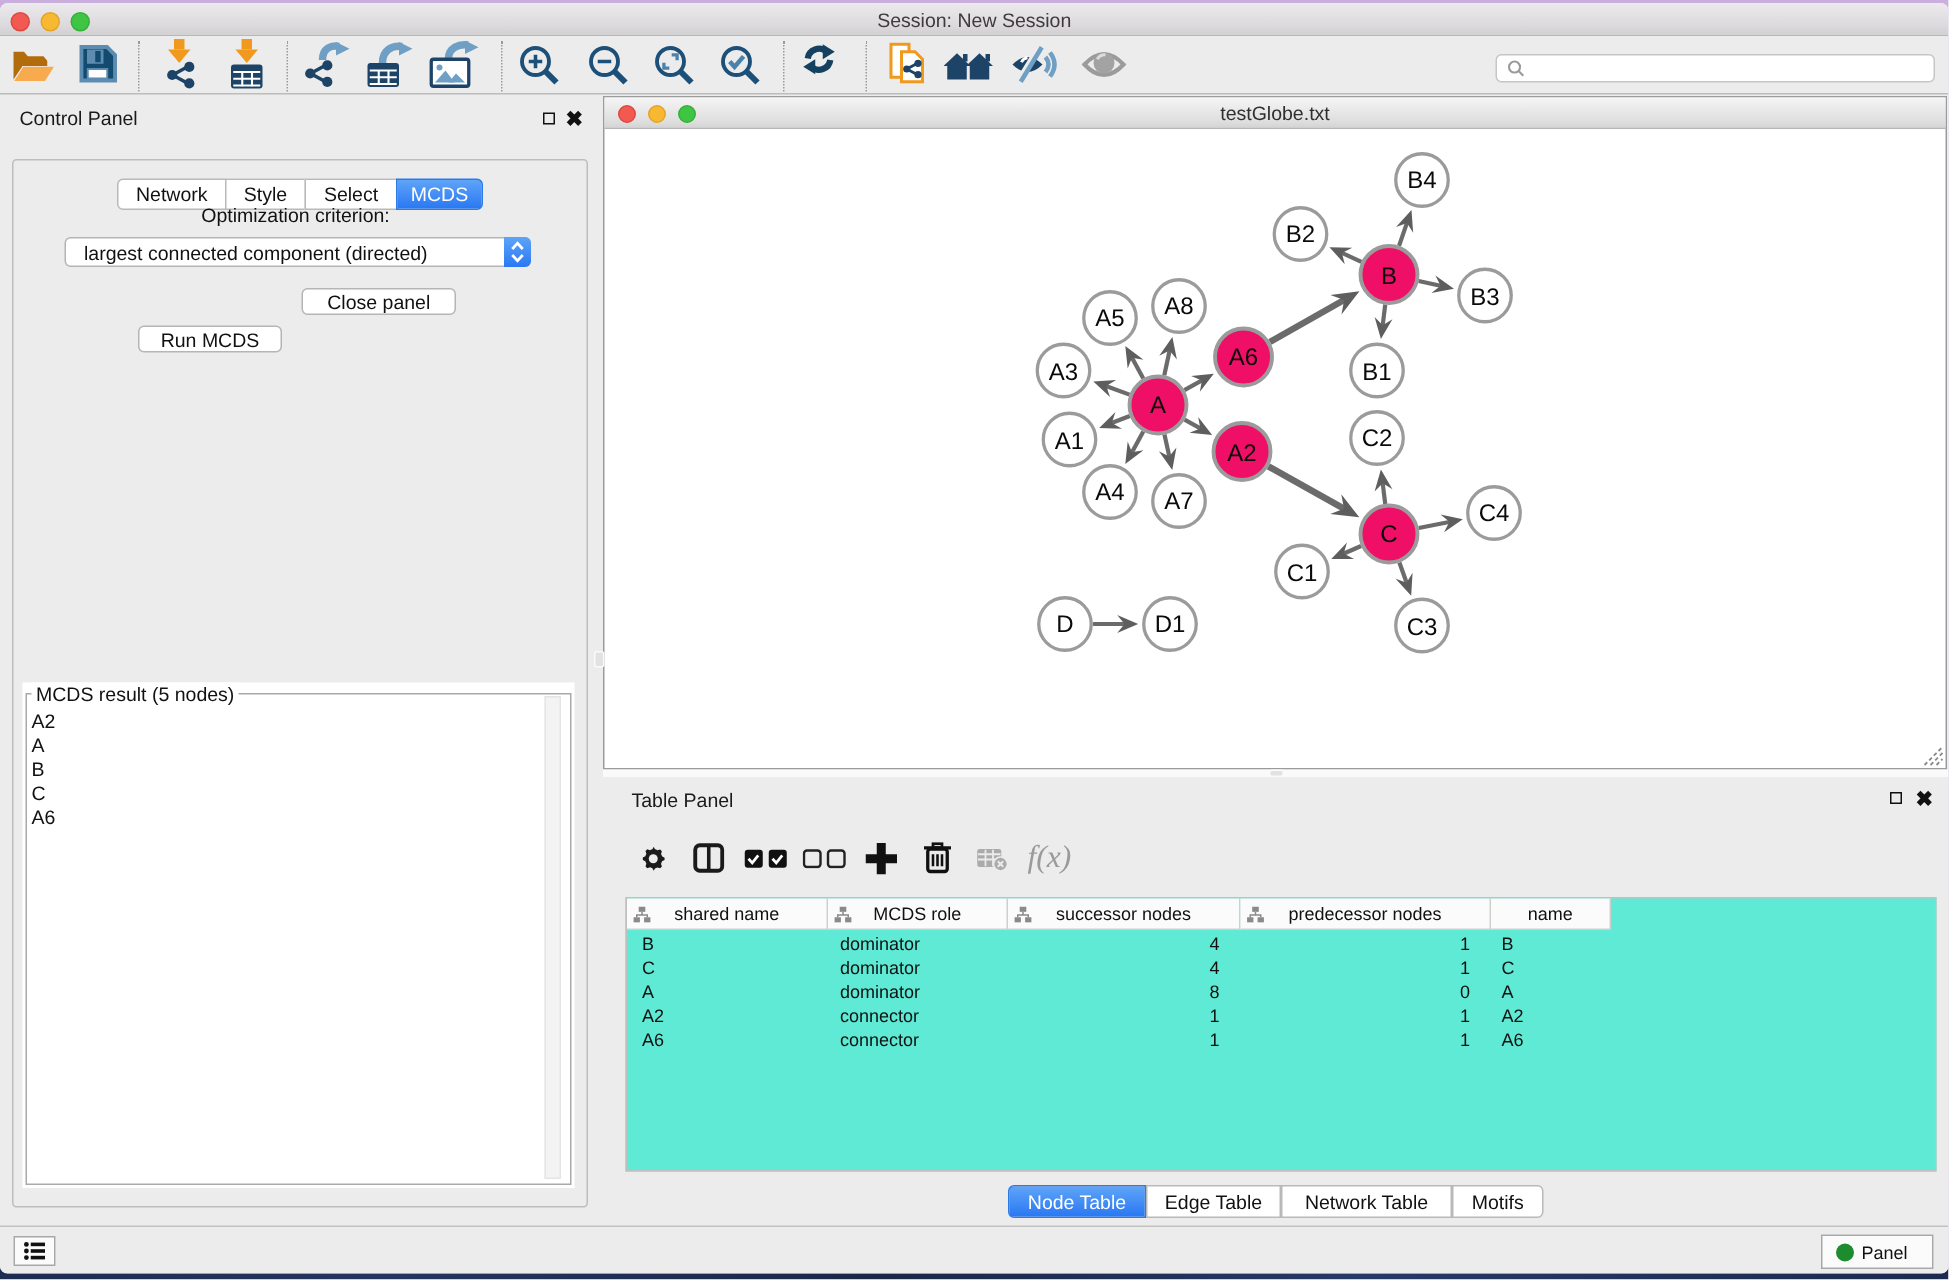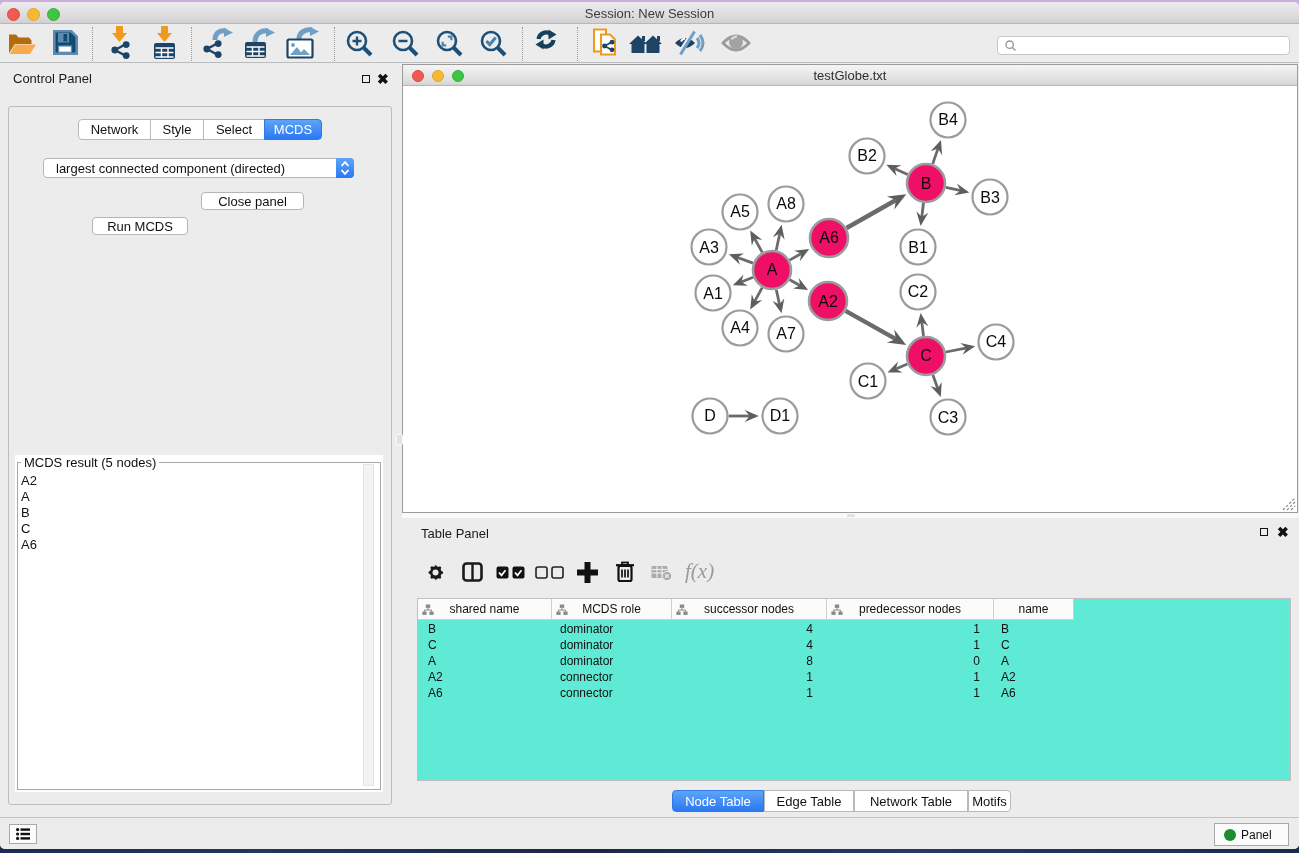--- a/index.html
+++ b/index.html
@@ -222,20 +222,21 @@
       <div id="cpanel">
         <div id="cptitle">Control Panel</div>
         <div class="floaticon" style="left:362px;top:11px;"></div>
         <div class="closeicon" style="left:377px;top:7px;">✖</div>
         <div id="cpbox"></div>
         <div class="tabseg" style="left:78px;top:31px;width:73px;border-radius:4px 0 0 4px;">Network</div>
         <div class="tabseg" style="left:150px;top:31px;width:54px;">Style</div>
         <div class="tabseg" style="left:203px;top:31px;width:62px;">Select</div>
         <div class="tabseg" style="left:264px;top:31px;width:58px;border-radius:0 4px 4px 0;border-color:#2e7ae5;
              background:linear-gradient(#5ea4f8,#2a78f3);color:#fff;">MCDS</div>
+        <div style="position:absolute;left:0;top:72px;width:394px;text-align:center;font-size:13px;color:#111;">Optimization criterion:</div>
         <div style="position:absolute;left:43px;top:94px;width:311px;height:20px;background:#fff;border:1px solid #b5b5b5;border-radius:4px;">
           <div style="position:absolute;left:12px;top:2px;font-size:13px;color:#111;">largest connected component (directed)</div>
           <div style="position:absolute;right:-1px;top:-1px;width:18px;height:20px;border-radius:0 4px 4px 0;
                background:linear-gradient(#5ea4f8,#2a78f3);">
             <svg width="18" height="20" viewBox="0 0 18 20">
                 <path d="M5.5,8 L9,4.2 L12.5,8" stroke="#fff" stroke-width="1.8" fill="none"></path>
             <path d="M5.5,12 L9,15.8 L12.5,12" stroke="#fff" stroke-width="1.8" fill="none"></path>
               </svg>
           </div>
         </div>
@@ -465,21 +466,21 @@
               <span style="position:absolute;left:10px">A6</span>
               <span style="position:absolute;left:142px">connector</span>
               <span style="position:absolute;left:254px;width:141px;text-align:right">1</span>
               <span style="position:absolute;left:409px;width:153px;text-align:right">1</span>
               <span style="position:absolute;left:583px">A6</span>
             </div>
           </div>
         <div class="btabseg" style="left:270px;top:273px;width:92px;border-radius:4px 0 0 4px;background:linear-gradient(#5ea4f8,#2a78f3);color:#fff;border-color:#2e7ae5;">Node Table</div>
 <div class="btabseg" style="left:362px;top:273px;width:90px;">Edge Table</div>
 <div class="btabseg" style="left:452px;top:273px;width:114px;">Network Table</div>
-<div class="btabseg" style="left:566px;top:273px;width:43px;border-radius:0 4px 4px 0;text-align:center;">Motifs</div>
+<div class="btabseg" style="left:566px;top:273px;width:61px;border-radius:0 4px 4px 0;text-align:center;">Motifs</div>
       </div>
       <div style="position:absolute;left:402px;top:449px;width:897px;height:5px;background:#fafafa;"></div>
         <div style="position:absolute;left:396px;top:370px;width:7px;height:11px;background:#e2e2e2;border:1px solid #fafafa;border-radius:2px;"></div>
         <div style="position:absolute;left:846px;top:449px;width:10px;height:5px;background:#e2e2e2;border:1px solid #fafafa;border-radius:2px;"></div>
     </div>
     <div id="statusbar">
         <div style="position:absolute;left:9px;top:6px;width:28px;height:20px;background:#fbfbfb;border:1px solid #a8a8a8;">
           <svg width="14" height="12" viewBox="0 0 14 12" style="position:absolute;left:6px;top:3px">
             <g fill="#111">
               <circle cx="1.6" cy="1.6" r="1.6"></circle>

